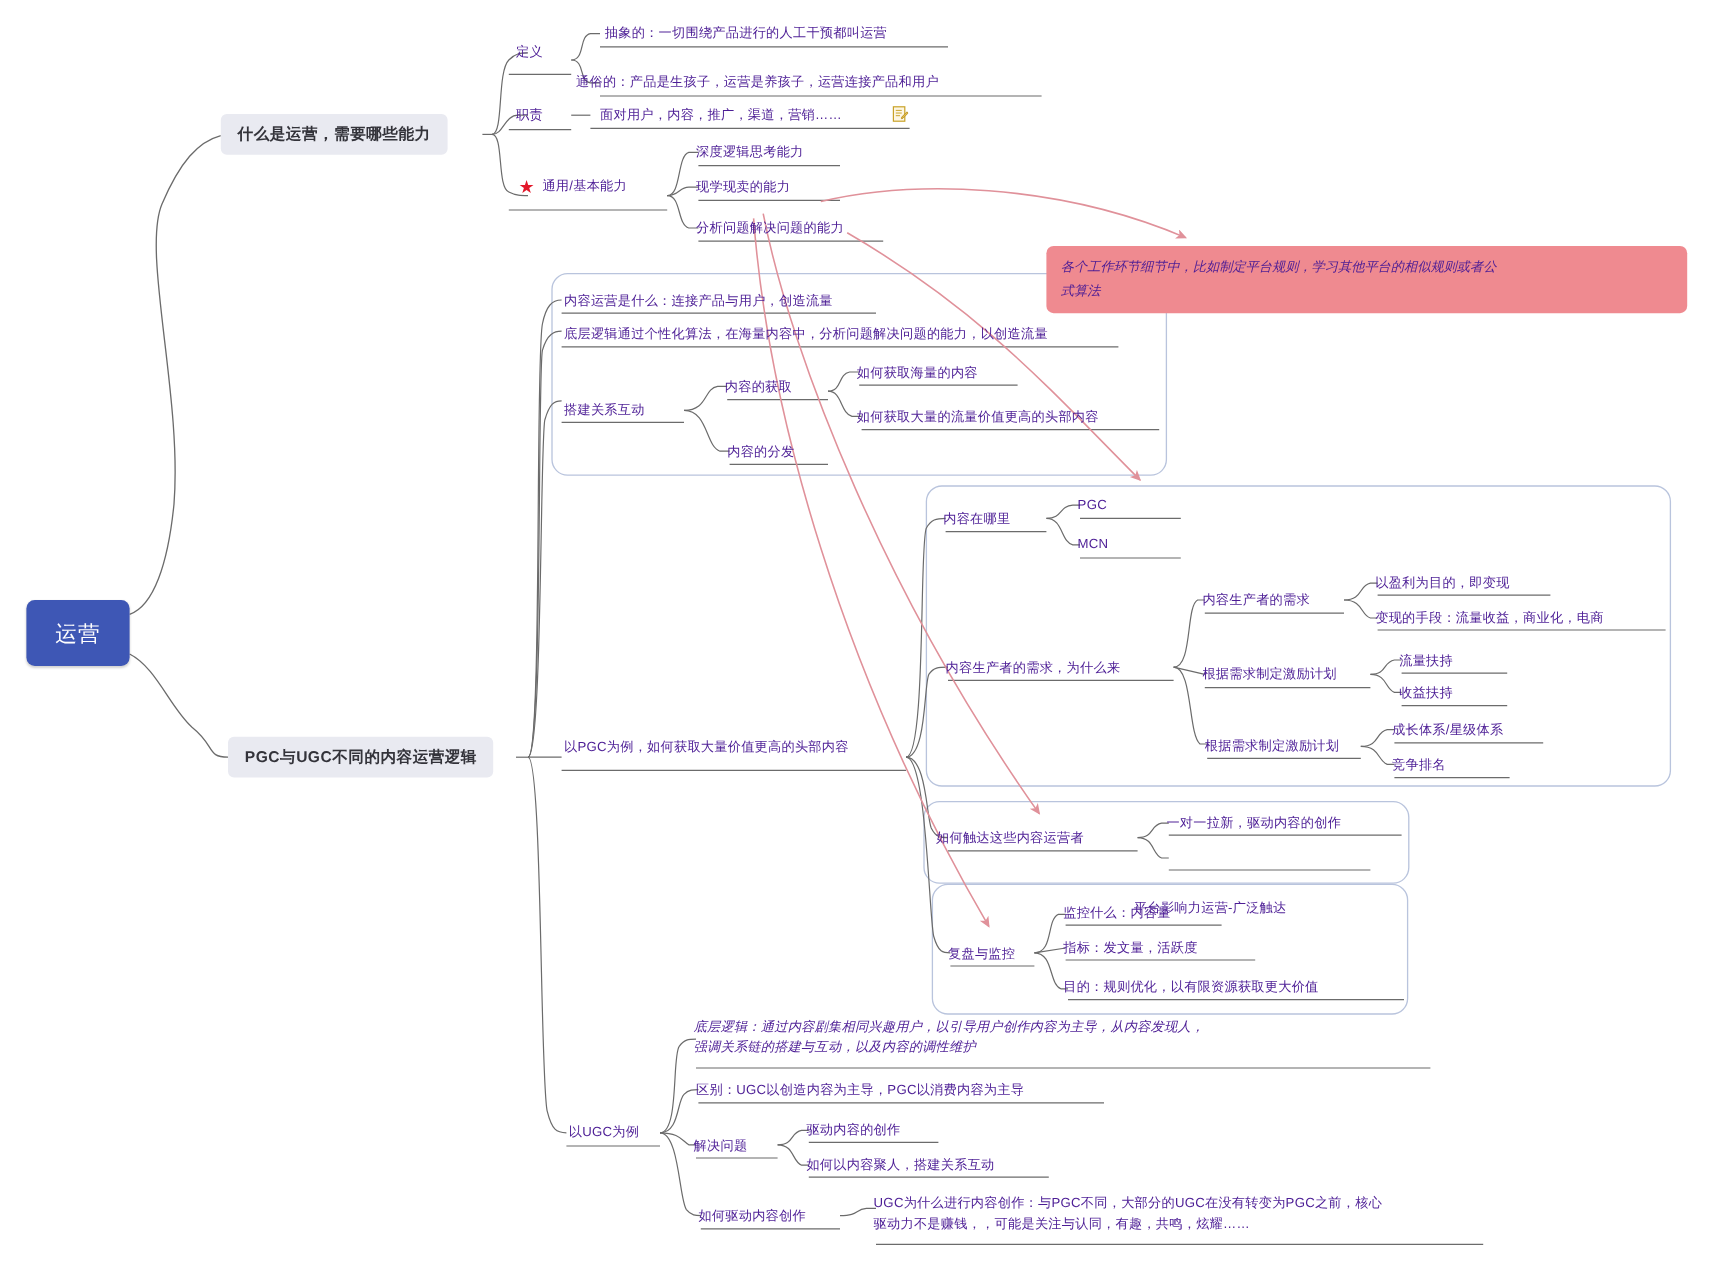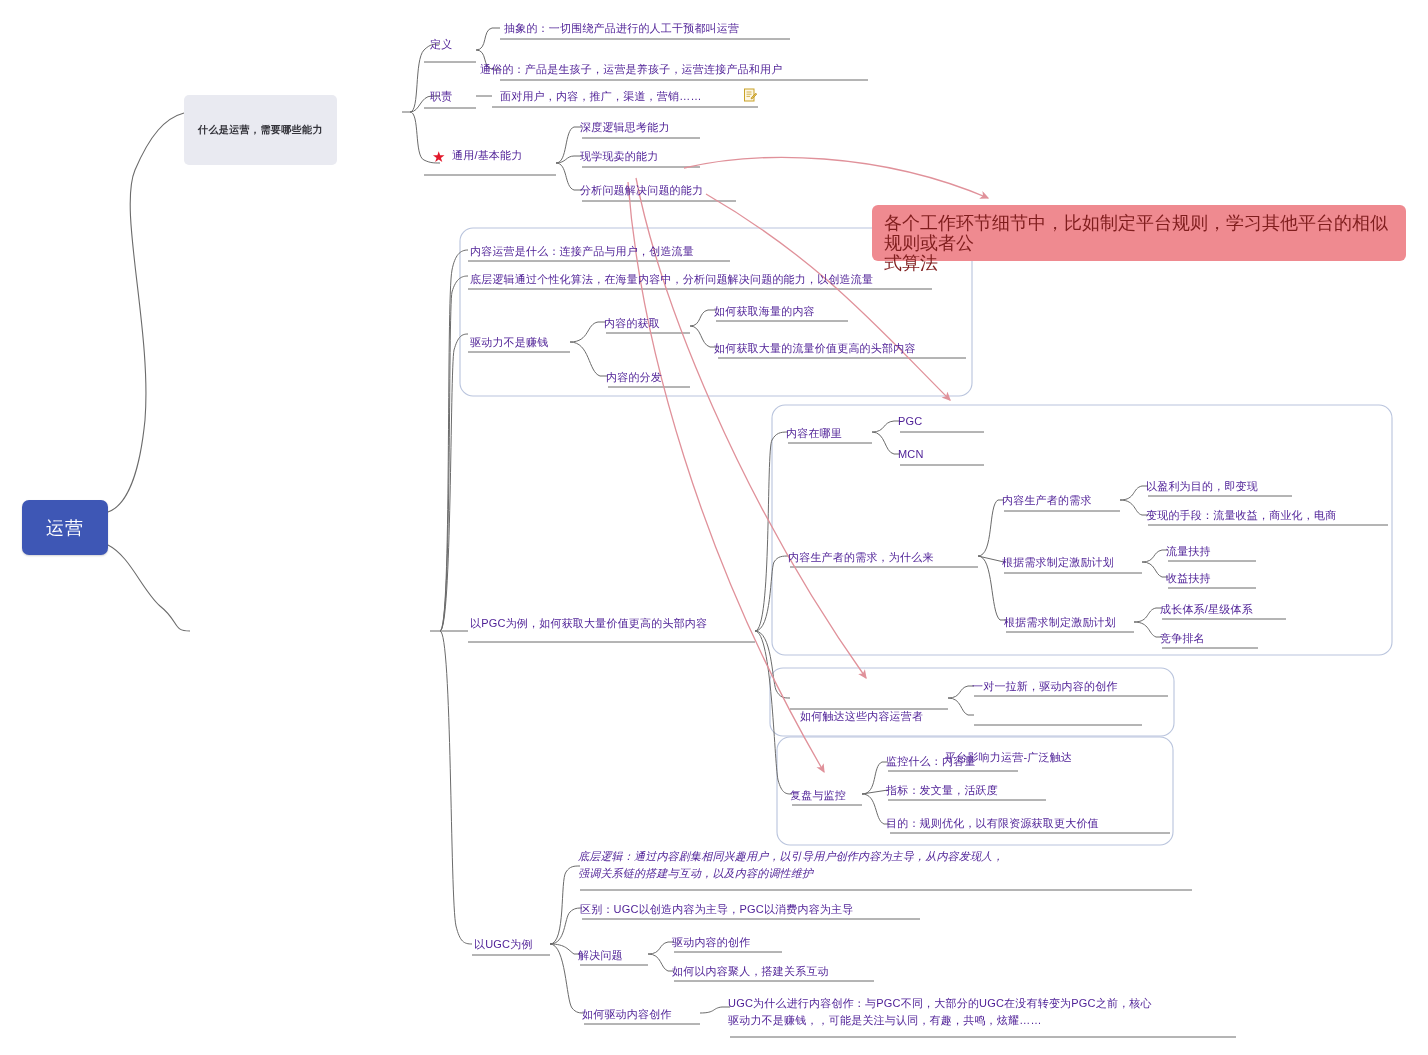--- a/index.html
+++ b/index.html
@@ -33,36 +33,37 @@
     letter-spacing:1px;
     display:flex;align-items:center;justify-content:center;
     box-shadow:0 1px 2px rgba(0,0,0,.18);
   }
   
   .pill{
     position:absolute;
     background:#e9eaf1;
     border-radius:5px;
     color:#33333a;
-    font-size:10px;
+    font-size:13px;
     font-weight:bold;
     letter-spacing:.4px;
     display:flex;align-items:center;justify-content:center;
-    padding:18px 14px;
+    padding:0 14px;
   }
   
   .callout{
     position:absolute;
     background:#ef8a90;
-    color:#7f1d1d;
+    color:#4c1d95;
     border-radius:6px;
-    font-size:18px;
+    font-size:11px;
     line-height:20px;
     padding:8px 12px;
     box-sizing:border-box;
+    font-style:italic;
   }
   .star{
     position:absolute;
     color:#e2182a;
     font-size:15px;
     line-height:15px;
   }
   .memo{
     position:absolute;
     font-size:13px;
@@ -224,20 +225,23 @@
     </g>
   </svg>
 
   <div class="root-node" style="left:22px;top:500px;width:86px;height:55px;">
     <span>运营</span>
   </div>
 
   <div class="pill" style="left:184px;top:95px;height:34px;">
     <span>什么是运营，需要哪些能力</span>
   </div>
+  <div class="pill" style="left:190px;top:614px;height:34px;">
+    <span>PGC与UGC不同的内容运营逻辑</span>
+  </div>
 
   <div class="callout" style="left:872px;top:205px;width:534px;height:56px;">
     <div>各个工作环节细节中，比如制定平台规则，学习其他平台的相似规则或者公</div>
     <div>式算法</div>
   </div>
 
   <div class="node" style="left:430px;top:36px;">
     <span>定义</span>
   </div>
   <div class="node" style="left:504px;top:20px;">
@@ -275,21 +279,21 @@
     <span>分析问题解决问题的能力</span>
   </div>
 
   <div class="node" style="left:470px;top:243px;">
     <span>内容运营是什么：连接产品与用户，创造流量</span>
   </div>
   <div class="node" style="left:470px;top:271px;">
     <span>底层逻辑通过个性化算法，在海量内容中，分析问题解决问题的能力，以创造流量</span>
   </div>
   <div class="node" style="left:470px;top:334px;">
-    <span>驱动力不是赚钱</span>
+    <span>搭建关系互动</span>
   </div>
   <div class="node" style="left:604px;top:315px;">
     <span>内容的获取</span>
   </div>
   <div class="node" style="left:714px;top:303px;">
     <span>如何获取海量的内容</span>
   </div>
   <div class="node" style="left:714px;top:340px;">
     <span>如何获取大量的流量价值更高的头部内容</span>
   </div>
@@ -334,21 +338,21 @@
   <div class="node" style="left:1004px;top:614px;">
     <span>根据需求制定激励计划</span>
   </div>
   <div class="node" style="left:1160px;top:601px;">
     <span>成长体系/星级体系</span>
   </div>
   <div class="node" style="left:1160px;top:630px;">
     <span>竞争排名</span>
   </div>
 
-  <div class="node" style="left:800px;top:691px;margin-top:17px;">
+  <div class="node" style="left:780px;top:691px;">
     <span>如何触达这些内容运营者</span>
   </div>
   <div class="node" style="left:972px;top:678px;">
     <span>一对一拉新，驱动内容的创作</span>
   </div>
   <div class="node" style="left:945px;top:707px;margin-top:42px;">
     <span>平台影响力运营-广泛触达</span>
   </div>
 
   <div class="node" style="left:790px;top:787px;">

